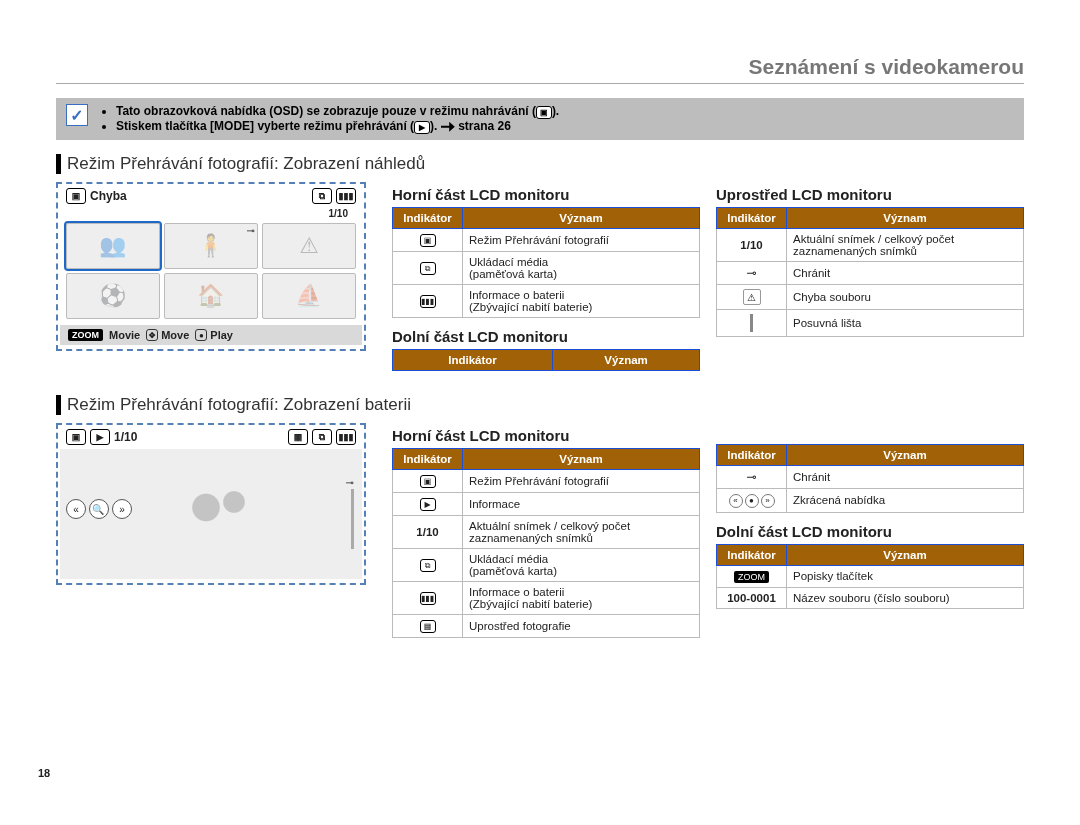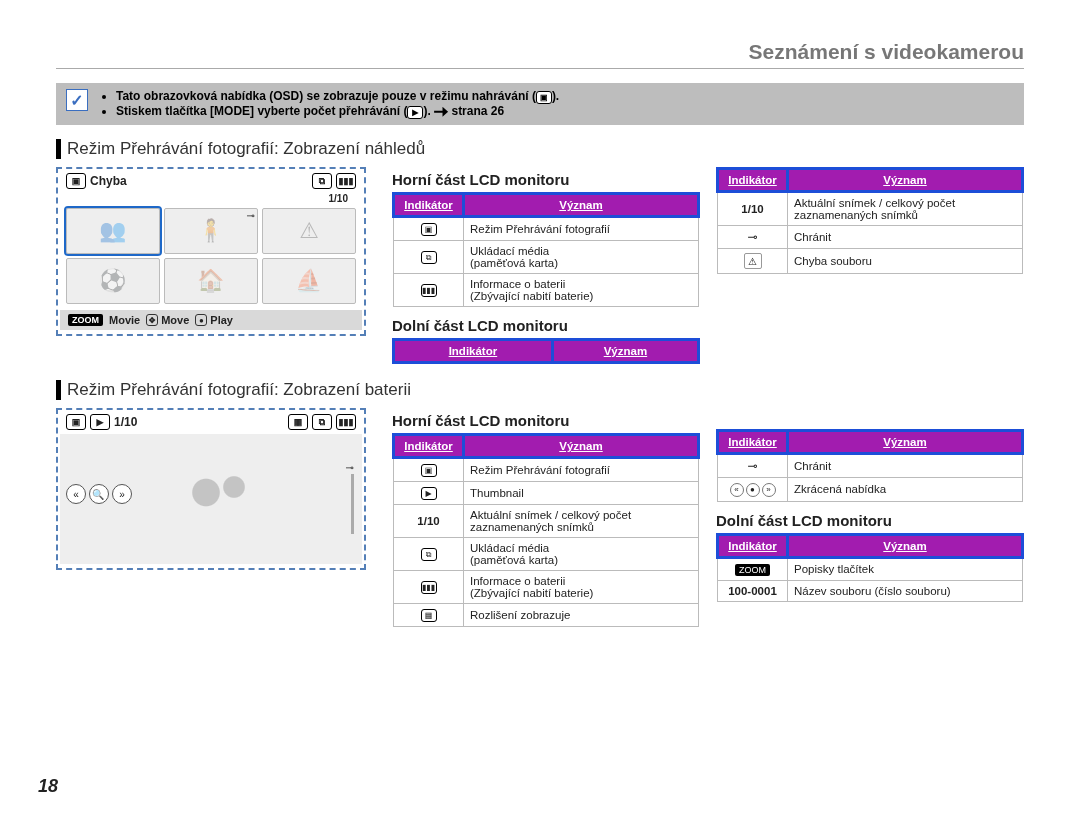--- a/index.html
+++ b/index.html
@@ -6,21 +6,21 @@
   body {
     font-family: Arial, Helvetica, sans-serif;
     width: 1080px;
     height: 825px;
     background: #fff;
     position: relative;
     font-size: 13px;
     color: #222;
   }
   .page {
-    padding: 40px 56px 20px 56px;
+    padding: 55px 56px 20px 56px;
     position: relative;
     height:100%;
   }
   .title {
     text-align: right;
     font-size: 21px;
     color: #777;
     font-weight: bold;
     border-bottom: 1px solid #aaa;
     padding-bottom: 4px;
@@ -34,21 +34,21 @@
     gap: 10px;
     font-size: 12px;
     color: #000;
     margin-bottom: 14px;
   }
   .info-box .icn {
     width: 22px; height: 22px; background: #fff; display:flex;align-items:center;justify-content:center;border:1px solid #3a6ec0;color:#3a6ec0;font-weight:bold;font-size:16px;
   }
   .info-box ul { list-style: disc; padding-left: 18px; font-weight: bold; }
   .sec-head {
-    display:flex;align-items:center;margin:6px 0 8px 0;
+    display:flex;align-items:center;margin:14px 0 8px 0;
   }
   .sec-head .bar{width:5px;height:20px;background:#000;margin-right:6px;}
   .sec-head .txt{font-size:17px;color:#333;}
   .cols { display:flex; gap:16px; }
   .col { flex:1; }
   
   .lcd {
     width: 310px; border: 2px dashed #547fb7; background:#fff; padding:0 0 4px 0;
     margin-bottom:6px;
   }
@@ -92,45 +92,45 @@
   .lcd.single .vbar{position:absolute;right:8px;top:40px;width:3px;height:60px;background:#aaa;}
   .lcd.single .key{position:absolute;right:8px;top:28px;font-size:10px;}
   .lcd.single .bot {display:flex;justify-content:space-between;padding:4px 8px;font-size:11px;font-weight:bold;background:#d9d9d9;margin:2px;}
   .lcd.single .bot .zoom{background:#000;color:#fff;padding:1px 4px;font-size:9px;border-radius:2px;}
 
   .subhead{font-size:15px;font-weight:bold;margin:4px 0 4px 0;}
   table.ind {
     border-collapse:collapse;width:100%;font-size:11.5px;margin-bottom:10px;
     border:1px solid #aaa;
   }
-  table.ind th{background:#a21caf;color:#fff;font-weight:bold;padding:4px 6px;text-align:center;border:3px solid #1d4ed8;text-decoration:underline;}
+  table.ind th{background:#a16207;color:#fff;font-weight:bold;padding:4px 6px;text-align:center;border:1px solid #1d4ed8;}
   table.ind td{padding:4px 6px;border:1px solid #bbb;vertical-align:middle;}
   table.ind td.c{text-align:center;width:70px;}
   .zoom-chip{background:#000;color:#fff;font-size:9px;padding:1px 4px;border-radius:2px;display:inline-block;}
   .key-ico{display:inline-block;font-size:12px;}
   .warn{width:18px;height:16px;display:inline-flex;align-items:center;justify-content:center;border:1px solid #999;border-radius:2px;font-size:10px;}
-  .pgnum{position:absolute;left:38px;bottom:28px;font-size:18px;font-weight:bold;font-style:italic;}
+  .pgnum{position:absolute;left:38px;bottom:46px;font-size:11px;font-weight:bold;}
   .thinline{display:inline-block;width:3px;height:18px;background:#888;vertical-align:middle;}
   .arrow-ref{display:inline-block;width:14px;height:10px;background:#000;clip-path:polygon(0 40%,60% 40%,60% 0,100% 50%,60% 100%,60% 60%,0 60%);vertical-align:middle;}
   .cell .key{position:absolute;top:1px;right:2px;font-size:10px;}
 </style>
 </head>
 <body>
 
 <div class="page">
   <div class="title">Seznámení s videokamerou</div>
 
   <div class="info-box">
     <div class="icn">✓</div>
     <ul>
       <li>
         <span>Tato obrazovková nabídka (OSD) se zobrazuje pouze v režimu nahrávání (</span><span class="ico small">▣</span><span>).</span>
       </li>
       <li>
-        <span>Stiskem tlačítka [</span><b>MODE</b><span>] vyberte počet přehrávání (</span><span class="ico small">▶</span><span>). </span><span class="arrow-ref"></span> <span>strana 26</span>
+        <span>Stiskem tlačítka [</span><b>MODE</b><span>] vyberte režimu přehrávání (</span><span class="ico small">▶</span><span>). </span><span class="arrow-ref"></span> <span>strana 26</span>
       </li>
     </ul>
   </div>
 
   <div class="sec-head">
     <div class="bar"></div>
     <div class="txt">Režim Přehrávání fotografií: Zobrazení náhledů</div>
   </div>
 
   <div class="cols">
@@ -216,37 +216,42 @@
         <tbody>
             <tr>
               <th>Indikátor</th>
               <th>Význam</th>
             </tr>
       </tbody>
         </table>
     </div>
 
     <div class="col">
+      <div class="subhead">Uprostřed LCD monitoru</div>
       <table class="ind">
         <tbody>
             <tr>
               <th>Indikátor</th>
               <th>Význam</th>
             </tr>
         <tr>
               <td class="c"><b>1/10</b></td>
               <td>Aktuální snímek / celkový počet zaznamenaných snímků</td>
             </tr>
         <tr>
               <td class="c"><span class="key-ico">⊸</span></td>
               <td>Chránit</td>
             </tr>
         <tr>
               <td class="c"><span class="warn">⚠</span></td>
               <td>Chyba souboru</td>
+            </tr>
+        <tr>
+              <td class="c"><span class="thinline"></span></td>
+              <td>Posuvná lišta</td>
             </tr>
       </tbody>
         </table>
     </div>
   </div>
 
   <div class="sec-head">
     <div class="bar"></div>
     <div class="txt">Režim Přehrávání fotografií: Zobrazení baterii</div>
   </div>
@@ -286,39 +291,39 @@
             <tr>
               <th>Indikátor</th>
               <th>Význam</th>
             </tr>
         <tr>
               <td class="c"><span class="ico small">▣</span></td>
               <td>Režim Přehrávání fotografií</td>
             </tr>
         <tr>
               <td class="c"><span class="ico small">▶</span></td>
-              <td>Thumbnail</td>
+              <td>Informace</td>
             </tr>
         <tr>
               <td class="c"><b>1/10</b></td>
               <td>Aktuální snímek / celkový počet zaznamenaných snímků</td>
             </tr>
         <tr>
               <td class="c"><span class="ico small">⧉</span></td>
               <td style="white-space:pre-line">Ukládací média
 (paměťová karta)</td>
             </tr>
         <tr>
               <td class="c"><span class="ico small">▮▮▮</span></td>
               <td style="white-space:pre-line">Informace o baterii
 (Zbývající nabití baterie)</td>
             </tr>
         <tr>
               <td class="c"><span class="ico small">▦</span></td>
-              <td>Rozlišení zobrazuje</td>
+              <td>Uprostřed fotografie</td>
             </tr>
       </tbody>
         </table>
     </div>
 
     <div class="col">
       <div style="height:21px"></div>
       <table class="ind">
         <tbody>
             <tr>

